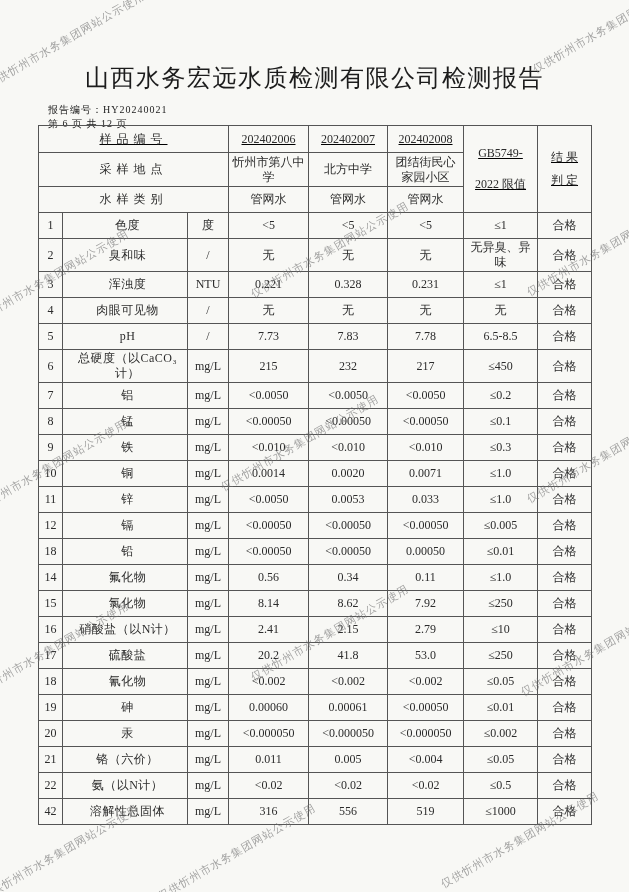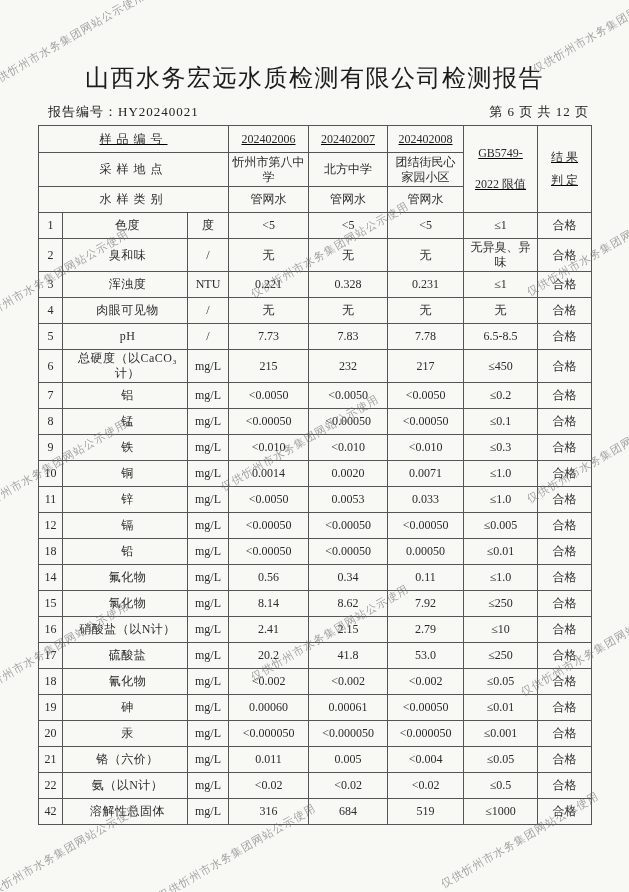--- a/index.html
+++ b/index.html
@@ -22,23 +22,24 @@
     font-weight:normal;
     font-size:24px;
     letter-spacing:1.5px;
     color:#1c1c1c;
   }
   .meta-row {
     position:absolute;
     top:103px; left:48px; right:40px;
     display:flex;
     justify-content:space-between;
-    font-size:13px;
+    font-size:10px;
     color:#222;
     letter-spacing:1px;
+    flex-direction:column;
   }
   table.results {
     position:absolute;
     top:125px; left:38px;
     width:553px;
     border-collapse:collapse;
     table-layout:fixed;
   }
   table.results td, table.results th {
     border:1px solid #555;
@@ -317,21 +318,21 @@
           <td>≤0.01</td>
           <td>合格</td>
         </tr>
         <tr>
           <td>20</td>
           <td class="name-cell">汞</td>
           <td>mg/L</td>
           <td>&lt;0.000050</td>
           <td>&lt;0.000050</td>
           <td>&lt;0.000050</td>
-          <td>≤0.001</td>
+          <td>≤0.002</td>
           <td>合格</td>
         </tr>
         <tr>
           <td>21</td>
           <td class="name-cell">铬（六价）</td>
           <td>mg/L</td>
           <td>0.011</td>
           <td>0.005</td>
           <td>&lt;0.004</td>
           <td>≤0.05</td>
@@ -345,21 +346,21 @@
           <td>&lt;0.02</td>
           <td>&lt;0.02</td>
           <td>≤0.5</td>
           <td>合格</td>
         </tr>
         <tr>
           <td>42</td>
           <td class="name-cell">溶解性总固体</td>
           <td>mg/L</td>
           <td>316</td>
-          <td>684</td>
+          <td>556</td>
           <td>519</td>
           <td>≤1000</td>
           <td>合格</td>
         </tr>
       </tbody>
   </table>
 
 <div class="watermark" style="left: 66px; top: 40px;">仅供忻州市水务集团网站公示使用</div>
     <div class="watermark" style="left: 612px; top: 25px;">仅供忻州市水务集团网站公示使用</div>
     <div class="watermark" style="left: 50px; top: 278px;">仅供忻州市水务集团网站公示使用</div>

